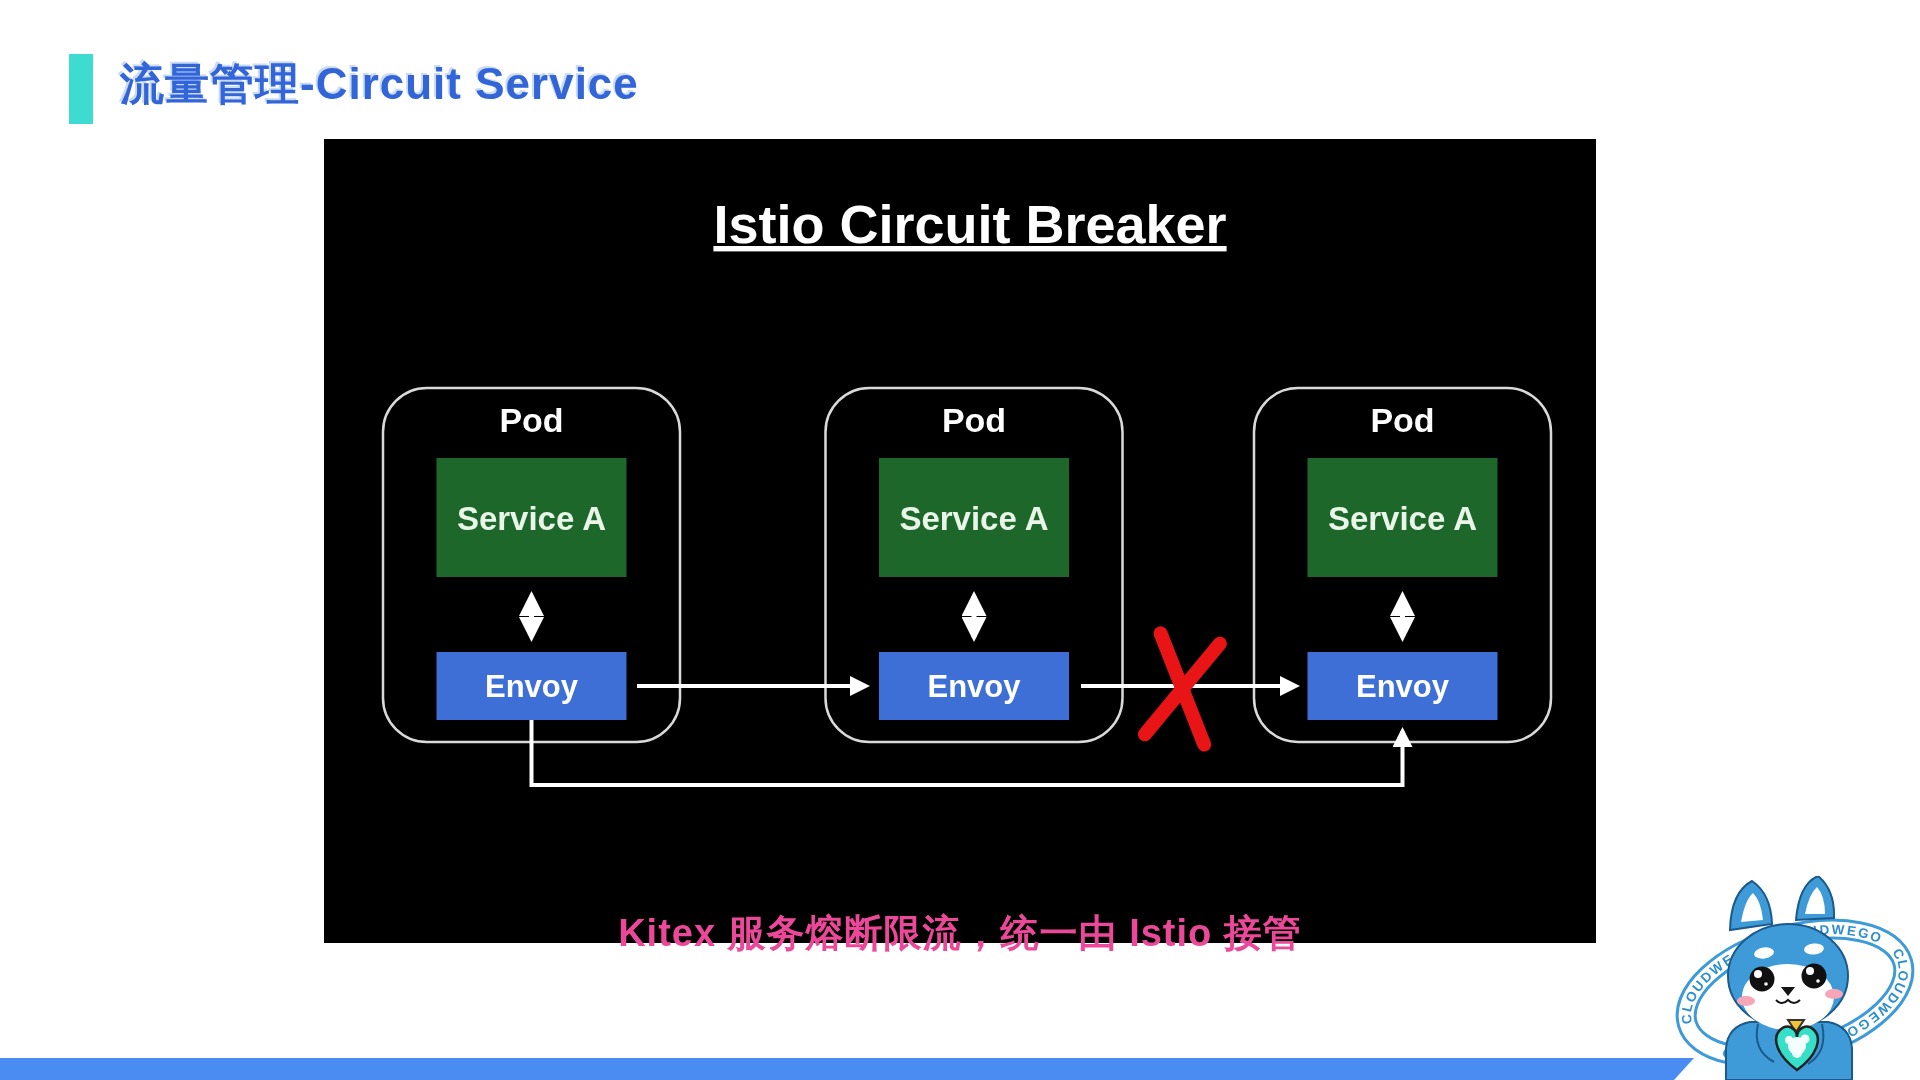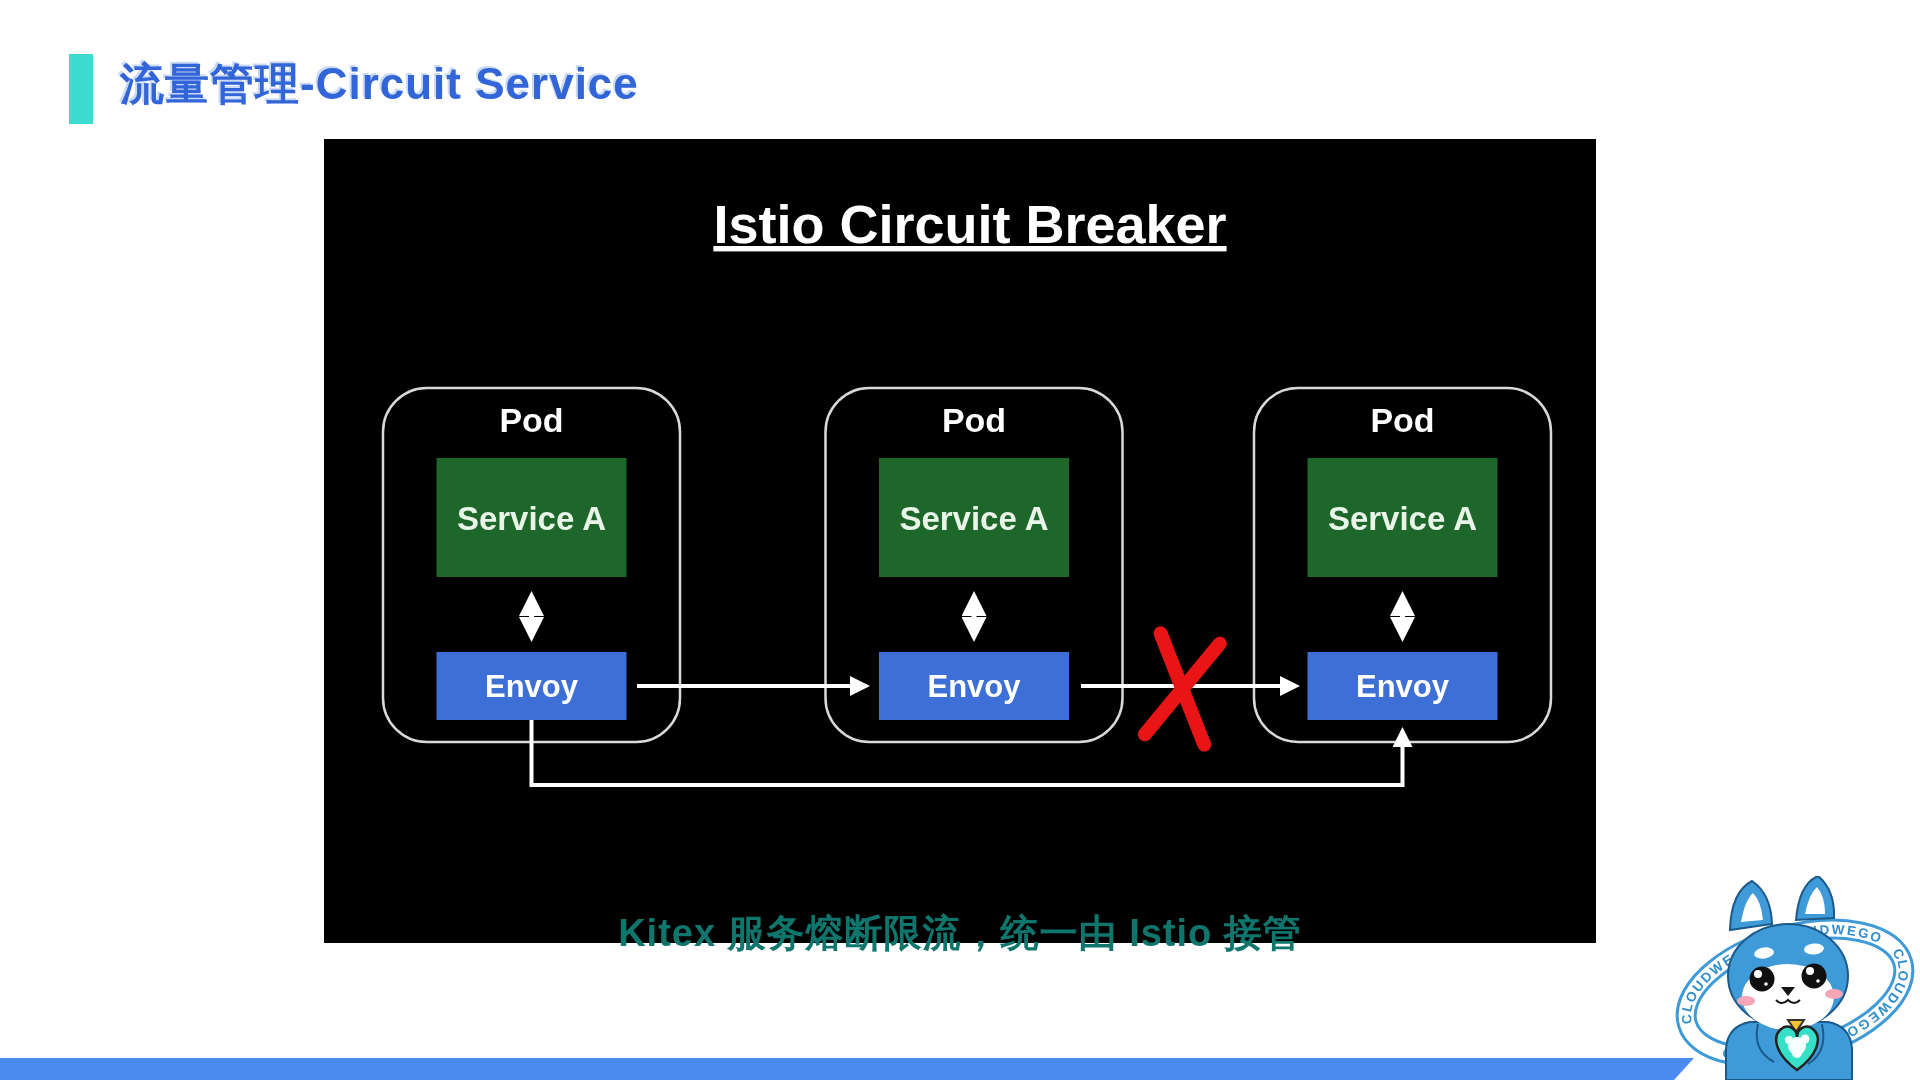--- a/index.html
+++ b/index.html
@@ -17,21 +17,21 @@
     font-size:44px;line-height:64px;font-weight:bold;
     color:#3265D8;letter-spacing:1px;
     text-shadow:-2px -2px 0 rgba(140,175,235,0.45);
   }
   .diagram-panel{
     position:absolute;left:324px;top:139px;width:1272px;height:804px;
     background:#000000;
   }
   .caption{
     position:absolute;left:0;top:908px;width:1920px;margin:0;
-    text-align:center;font-size:38px;font-weight:600;color:#0f766e;
+    text-align:center;font-size:38px;font-weight:600;color:#ec4899;
     letter-spacing:1px;
   }
   .footer-bar{
     position:absolute;left:0;top:1058px;width:1694px;height:22px;
     background:#4A8CF2;
     clip-path:polygon(0 0,100% 0,calc(100% - 20px) 100%,0 100%);
   }
   .mascot{
     position:absolute;left:1668px;top:876px;width:252px;height:204px;
   }

